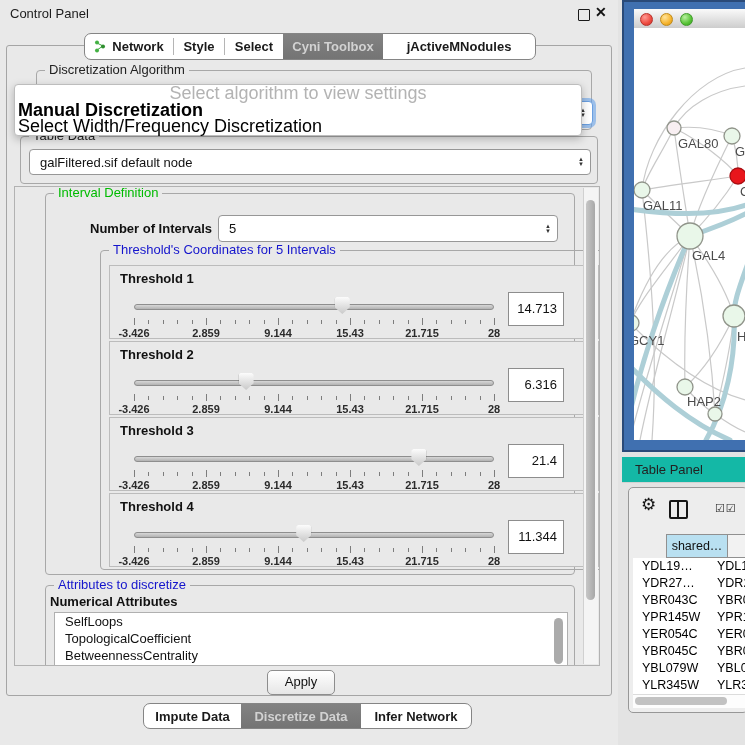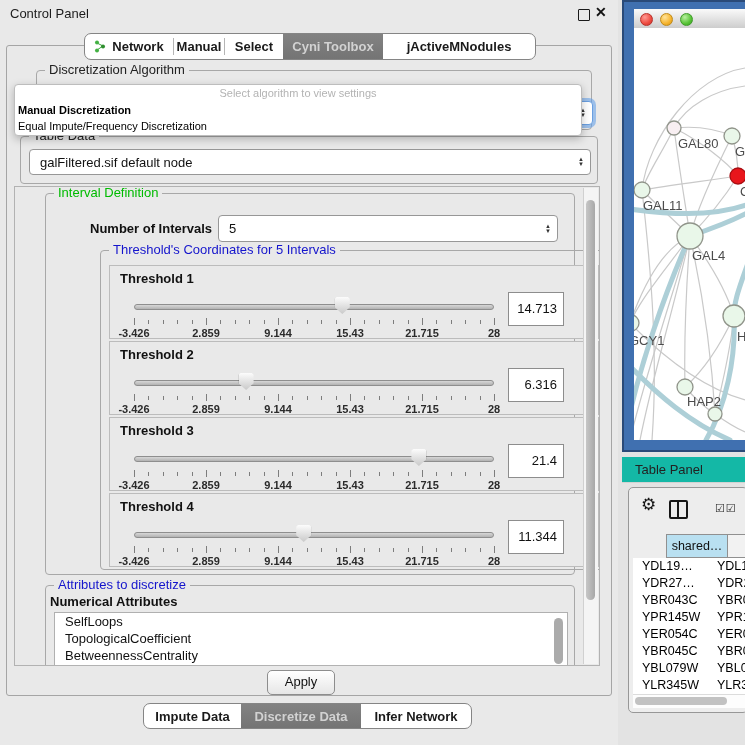--- a/index.html
+++ b/index.html
@@ -36,21 +36,21 @@
   .gb-title.blue{color:var(--title-blue);}
 
   
   .combo{display:flex;align-items:center;background:#fff;border:1px solid #979797;border-radius:4px;font-size:13px;color:#111;}
   .combo .val{padding-left:10px;}
   .combo .stepper{margin-left:auto;padding:0 6px;display:flex;flex-direction:column;font-size:6px;line-height:5px;color:#333;}
   .combo.focused{border-color:#6a9fe0;box-shadow:0 0 0 3px rgba(92,156,233,.55);}
 
   
   #algo-popup{left:14px;top:84px;width:566px;height:50px;background:#fff;border:1px solid #bdbdbd;border-radius:4px;
-    box-shadow:0 3px 8px rgba(0,0,0,.25);z-index:50;font-size:11px;}
+    box-shadow:0 3px 8px rgba(0,0,0,.25);z-index:50;font-size:18px;}
   #algo-popup .ph{color:#b3b3b3;text-align:center;line-height:17px;}
   #algo-popup .item{padding-left:3px;line-height:16px;color:#000;}
   #algo-popup .item.b{font-weight:bold;}
 
   
   #scroll-area{left:14px;top:186px;width:584px;height:478px;border:1px solid #b2b2b2;background:#e9e9e9;overflow:hidden;}
   .vscroll{position:absolute;top:1px;bottom:1px;right:1px;width:14px;background:#f4f4f4;border-left:1px solid #d0d0d0;}
   .vscroll .thumb{position:absolute;left:2px;width:9px;border-radius:5px;background:linear-gradient(90deg,#c6c6c6,#a8a8a8);}
 
   
@@ -127,21 +127,21 @@
           <line x1="3" y1="10" x2="9" y2="6" stroke="#3aa83a" stroke-width="1"></line>
           <circle cx="3" cy="2.5" r="2" fill="#43b143"></circle>
           <circle cx="9" cy="6.5" r="2" fill="#2f8f2f"></circle>
           <circle cx="3" cy="10.5" r="2" fill="#43b143"></circle>
         </svg>
       </span>
       <span>Network</span>
     </div>
     <div class="seg-sep"></div>
     <div class="seg" style="width:50px;">
-        <span>Manual</span>
+        <span>Style</span>
       </div>
     <div class="seg-sep"></div>
     <div class="seg" style="width:58px;">
         <span>Select</span>
       </div>
     <div class="seg dark" style="width:100px;">
         <span>Cyni Toolbox</span>
       </div>
     <div class="seg" style="width:152px;">
         <span>jActiveMNodules</span>
@@ -155,21 +155,21 @@
       <span class="stepper">
           <span>▲</span>
           <span>▼</span>
         </span>
     </div>
   </div>
 
   <div id="algo-popup" class="abs">
     <div class="ph">Select algorithm to view settings</div>
     <div class="item b">Manual Discretization</div>
-    <div class="item">Equal Impute/Frequency Discretization</div>
+    <div class="item">Select Width/Frequency Discretization</div>
   </div>
 
   <div class="abs groupbox" style="left:20px;top:136px;width:576px;height:46px;">
     <span class="gb-title">Table Data</span>
     <div class="combo" style="position:absolute;left:8px;top:12px;width:560px;height:24px;">
       <span class="val">galFiltered.sif default node</span>
       <span class="stepper">
           <span>▲</span>
           <span>▼</span>
         </span>

